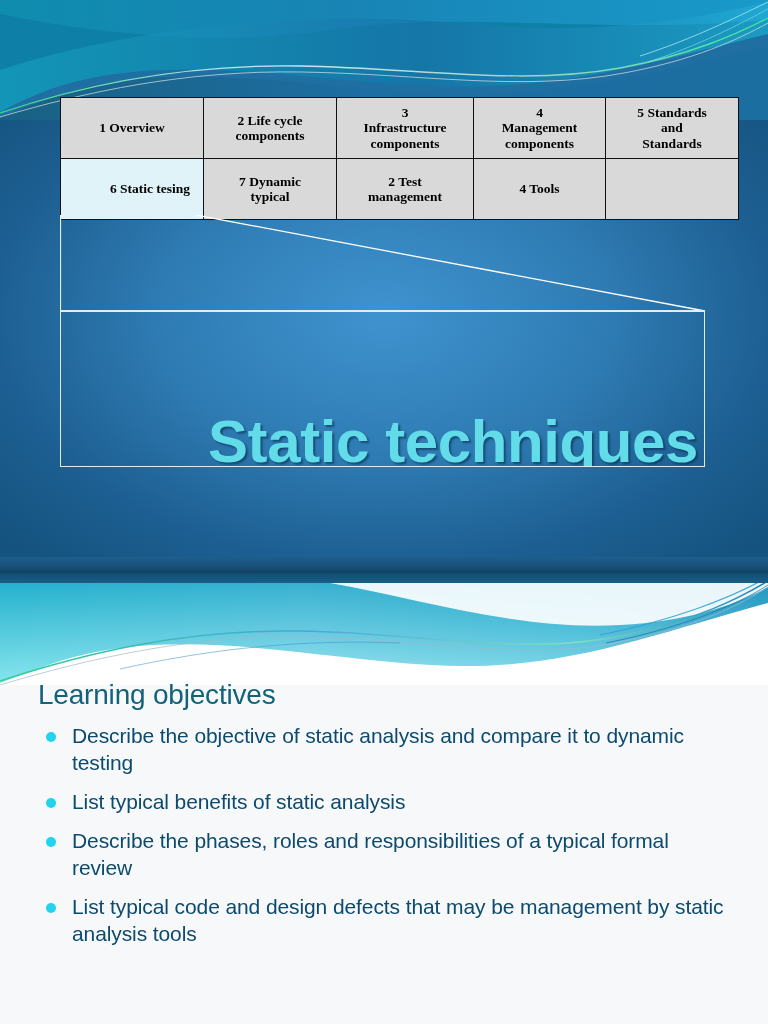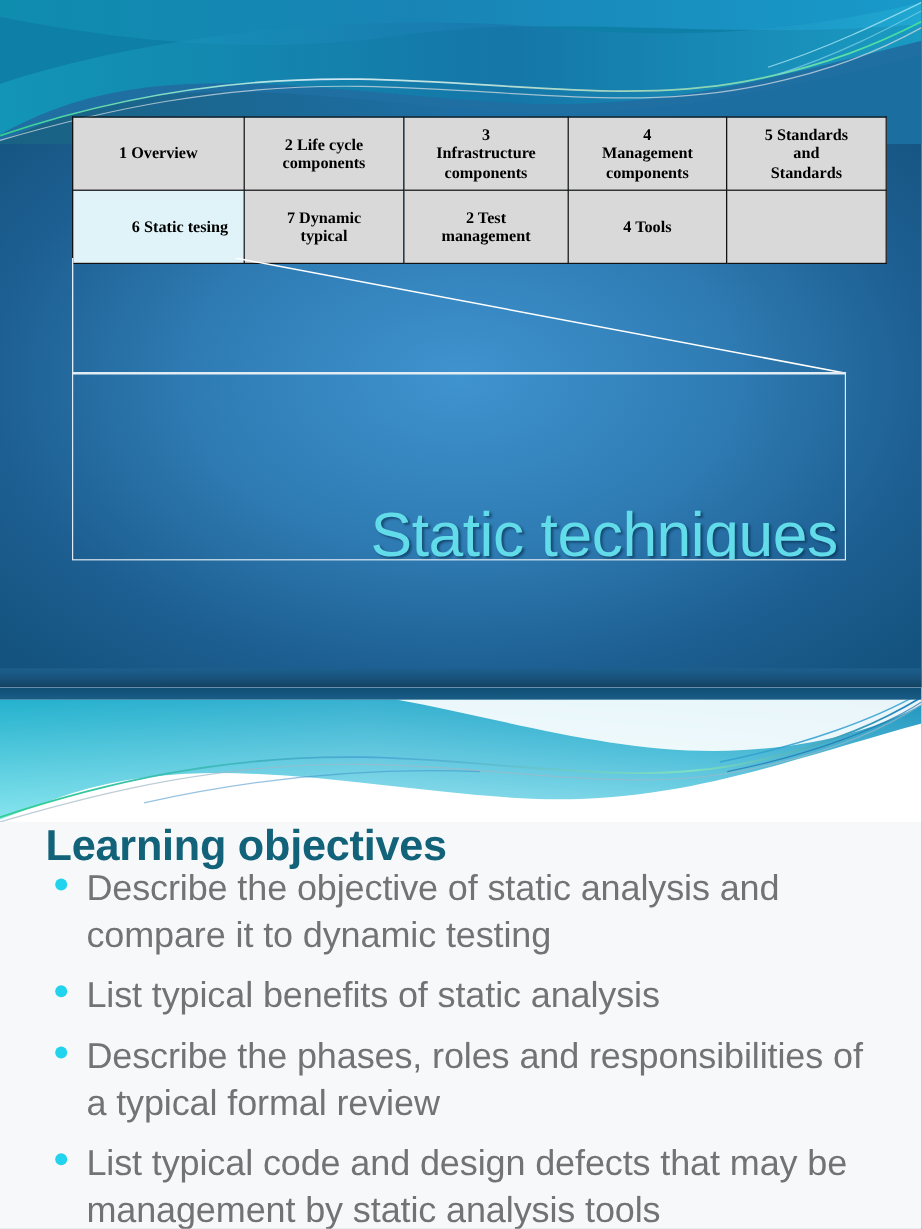--- a/index.html
+++ b/index.html
@@ -52,55 +52,55 @@
   
   .connector{position:absolute;left:60px;top:215px;width:646px;height:100px;}
   .title-box{
     position:absolute;left:60px;top:310px;width:645px;height:157px;
     border:1px solid #dfeaf2;
     box-sizing:border-box;
     overflow:hidden;
   }
   .title-text{
     position:absolute;right:6px;bottom:-6px;
-    font-size:52px;
-    font-weight:400;
+    font-size:60px;
+    font-weight:700;
     color:#63dcea;
     letter-spacing:-0.4px;
     text-shadow:2px 2px 2px rgba(0,40,70,.55);
     white-space:nowrap;
     line-height:1.0;
   }
 
   
   .slide2{
     position:absolute;left:0;top:573px;width:768px;height:451px;
     overflow:hidden;background:#f7f8fa;
   }
   .s2-wave{position:absolute;left:0;top:0;width:768px;height:112px;overflow:hidden;}
   .s2-topbar{position:absolute;left:0;top:0;width:768px;height:10px;
     background:linear-gradient(180deg,#0f4e74 0%,#1a5d86 100%);}
 
   .lo-title{
     position:absolute;left:38px;top:660px;
-    font-size:36px;font-weight:700;color:#12627a;
+    font-size:28px;font-weight:400;color:#12627a;
     letter-spacing:-0.2px;
     white-space:nowrap;
   }
   .bullets{
     position:absolute;left:40px;top:722px;width:692px;
     list-style:none;margin:0;padding:0;
   }
   .bullets li{
     position:relative;
     padding-left:32px;
     margin-bottom:12px;
-    font-size:30px;
+    font-size:21px;
     line-height:1.29;
-    color:#737373;
+    color:#0c4a6e;
     letter-spacing:-0.1px;
   }
   .bullets li .dot{
     position:absolute;left:6px;top:10px;
     width:10px;height:10px;border-radius:50%;
     background:#22d3ee;
   }
 </style>
 </head>
 <body>

